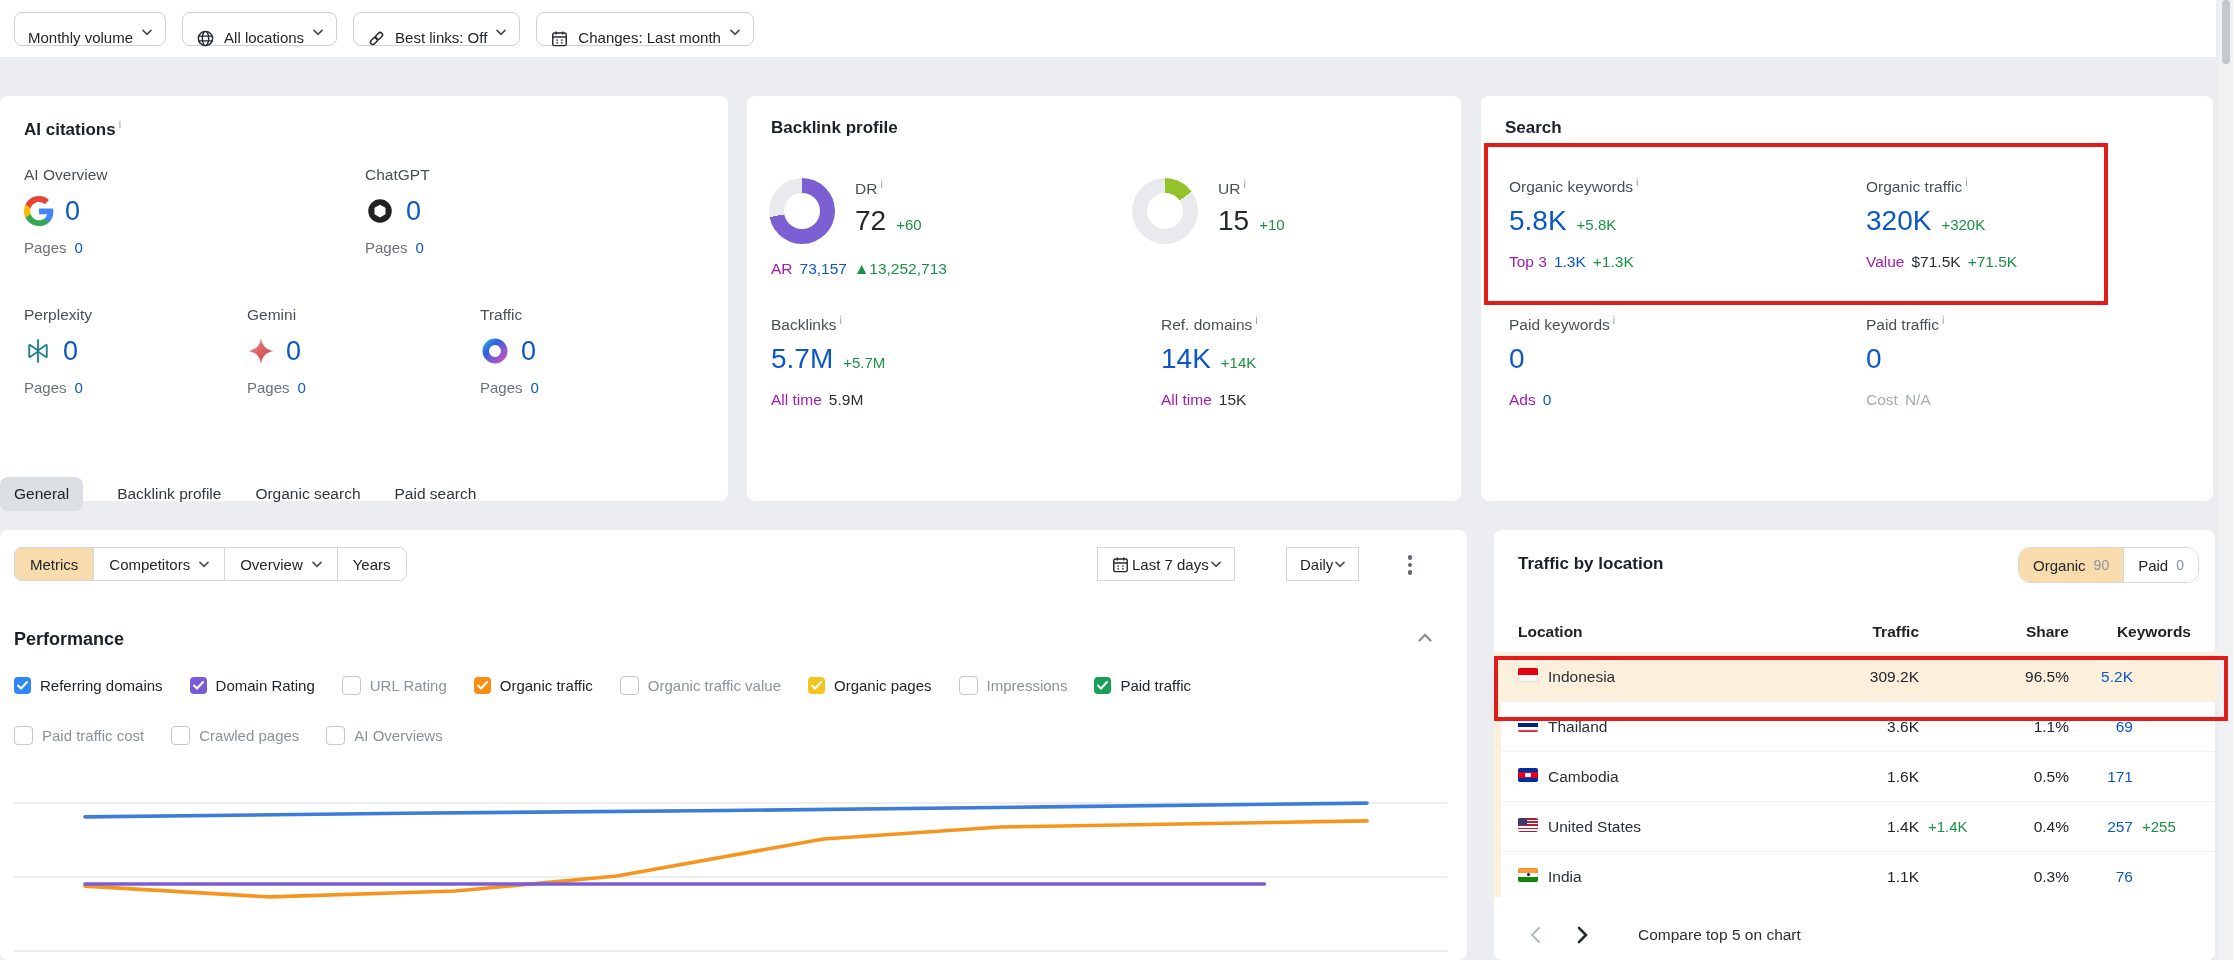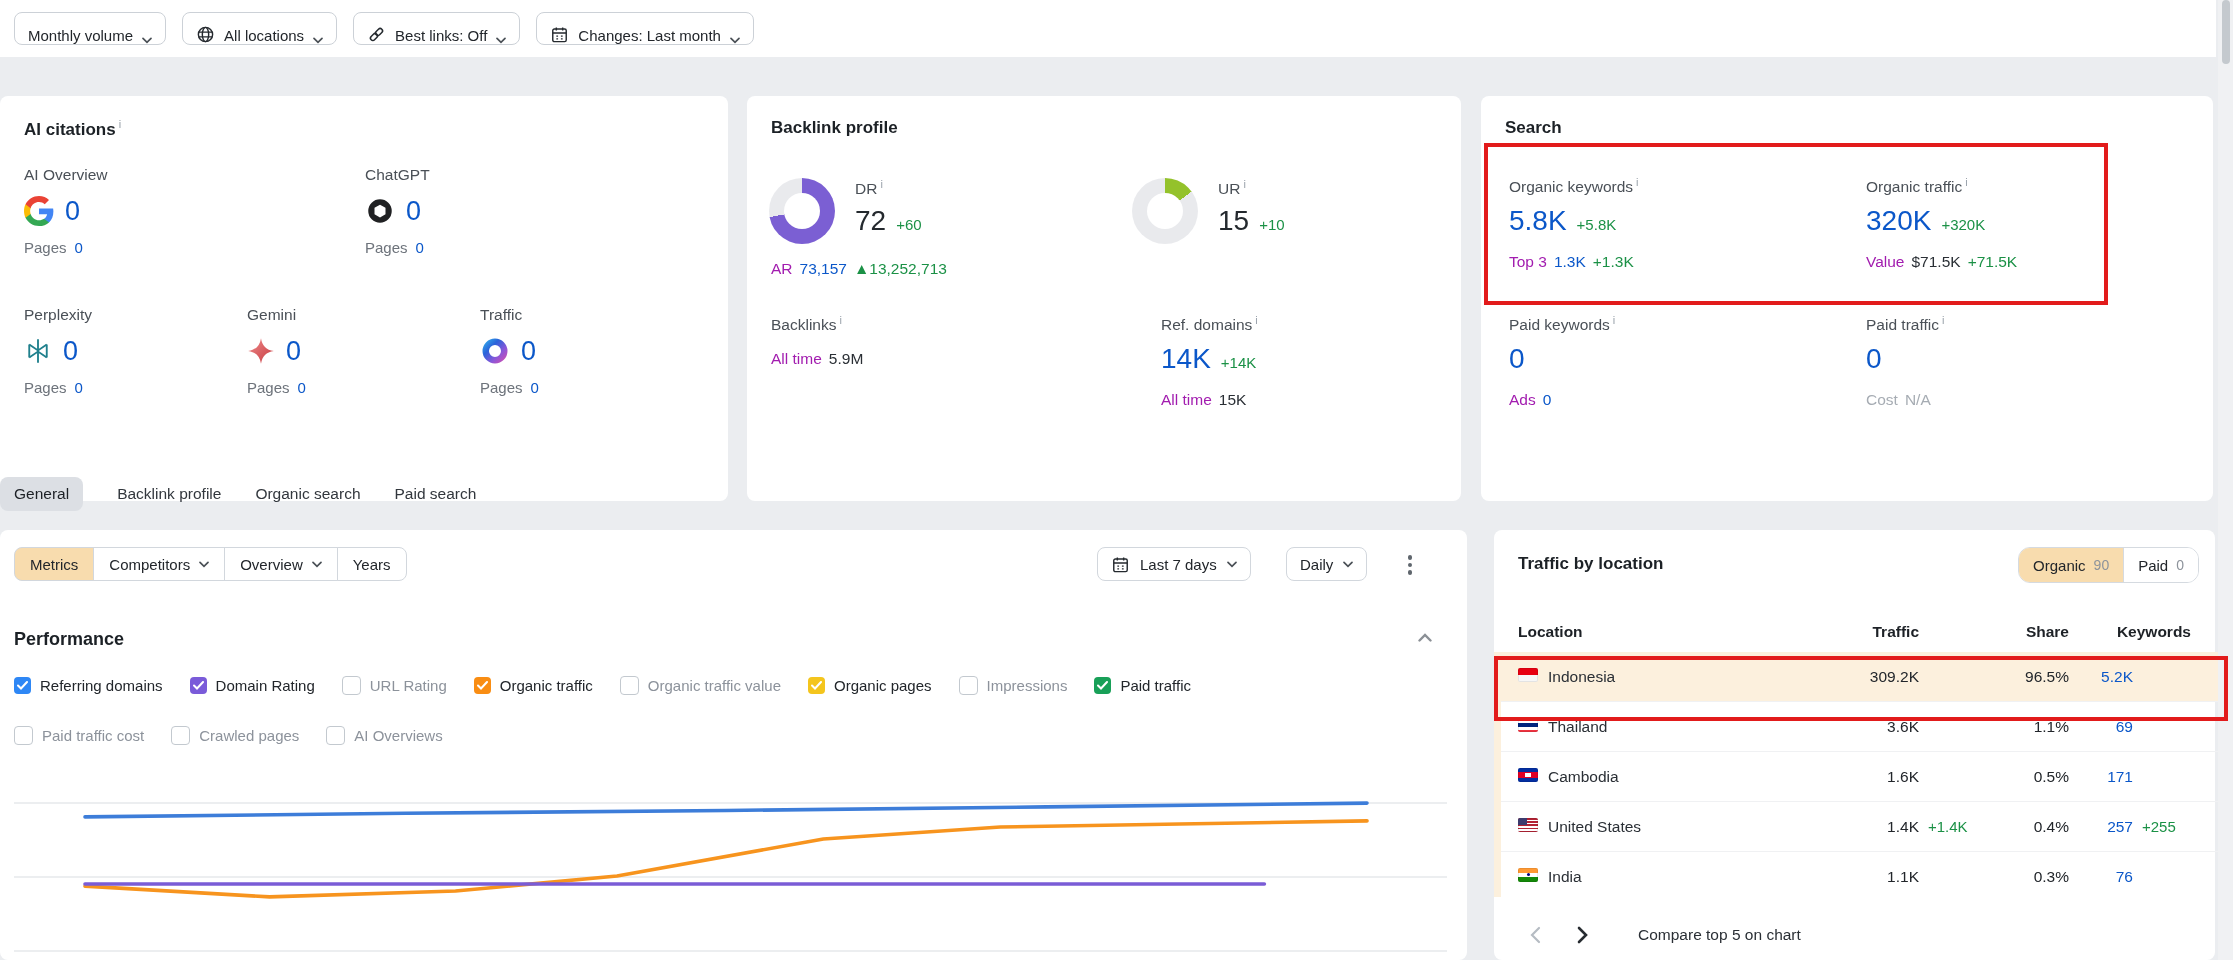--- a/index.html
+++ b/index.html
@@ -4,21 +4,21 @@
 <style>
   html,body{margin:0;padding:0}
   body{
     width:2233px;height:960px;position:relative;overflow:hidden;
     background:#ebedf0;color:#22262b;
     font-family:"Liberation Sans","DejaVu Sans",sans-serif;
   }
   
   .topbar{position:absolute;left:0;top:0;right:17px;height:57px;background:#fff;
     display:flex;align-items:center;gap:16px;padding-left:14px}
-  .fbtn{display:inline-flex;align-items:flex-end;gap:9px;height:33px;padding:0 13px;
+  .fbtn{display:inline-flex;align-items:flex-start;gap:9px;height:33px;padding:16px 13px;
     background:#fff;border:1px solid #ccd1d7;border-radius:8px;font-size:15px;color:#22262b;
     font-family:inherit;cursor:pointer;white-space:nowrap}
   .fbtn svg{display:block}
   
   .card{position:absolute;top:96px;height:405px;background:#fff;border-radius:8px}
   #card-ai{left:0;width:728px}
   #card-backlink{left:747px;width:714px}
   #card-search{left:1481px;width:732px}
   .card-title{position:absolute;left:24px;top:22px;font-size:17px;font-weight:700;color:#1c2126}
   sup.info{font-size:11px;color:#9aa2ab;margin-left:3px;font-weight:400}
@@ -54,22 +54,22 @@
   #panel-left{left:0;width:1467px}
   #panel-right{left:1494px;width:721px}
   
   .seg{position:absolute;left:14px;top:17px;display:flex}
   .seg-btn{display:inline-flex;align-items:center;gap:9px;height:34px;padding:0 15px;
     background:#fff;border:1px solid #d2d7dd;font-size:15px;color:#22262b;margin-left:-1px;
     font-family:inherit;cursor:pointer;position:relative}
   .seg-btn:first-child{border-radius:8px 0 0 8px;margin-left:0}
   .seg-btn:last-child{border-radius:0 8px 8px 0}
   .seg-btn.active{background:#f8dcae;z-index:2}
-  .abs-btn{position:absolute;top:17px;display:inline-flex;align-items:center;gap:10px;height:34px;
-    padding:0 13px;background:#fff;border:1px solid #d2d7dd;border-radius:8px;font-size:15px;
+  .abs-btn{position:absolute;top:17px;display:inline-flex;align-items:center;gap:2px;height:34px;
+    padding:0 13px;background:#fff;border:1px solid #d2d7dd;border-radius:0;font-size:15px;
     color:#22262b;font-family:inherit;cursor:pointer;white-space:nowrap}
   .kebab{position:absolute;left:1400px;top:24px;width:20px;height:22px;display:flex;flex-direction:column;
     align-items:center;justify-content:center;gap:3px;cursor:pointer;background:none;border:none}
   .kebab i{width:4.5px;height:4.5px;border-radius:50%;background:#5f666d;display:block}
   .section-title{position:absolute;left:14px;top:99px;font-size:18px;font-weight:700;color:#1c2126}
   .collapse{position:absolute;left:1418px;top:103px;cursor:pointer}
   
   .cb-row{position:absolute;left:14px;display:flex;align-items:center;gap:27px;white-space:nowrap}
   .cb-item{display:inline-flex;align-items:center;gap:9px;cursor:pointer;font-size:15px}
   .cb{width:17px;height:17px;border-radius:4px;border:1.5px solid #c3c9cf;background:#fff;flex:none;
@@ -297,20 +297,24 @@
       <div class="metric-label"><span>UR</span><sup class="info">i</sup></div>
       <div class="value-row">
           <span class="big dark">15</span>
           <span class="delta">+10</span>
         </div>
     </div>
   </div>
 
   <div class="metric-block" style="left:24px;top:218px">
     <div class="metric-label"><span>Backlinks</span><sup class="info">i</sup></div>
+    <div class="value-row">
+        <span class="big">5.7M</span>
+        <span class="delta">+5.7M</span>
+      </div>
     <div class="subline" id="bl-sub">
         <span class="tk tk-label">All time</span>
         <span class="tk tk-dark">5.9M</span>
       </div>
   </div>
 
   <div class="metric-block" style="left:414px;top:218px">
     <div class="metric-label"><span>Ref. domains</span><sup class="info">i</sup></div>
     <div class="value-row">
         <span class="big">14K</span>

